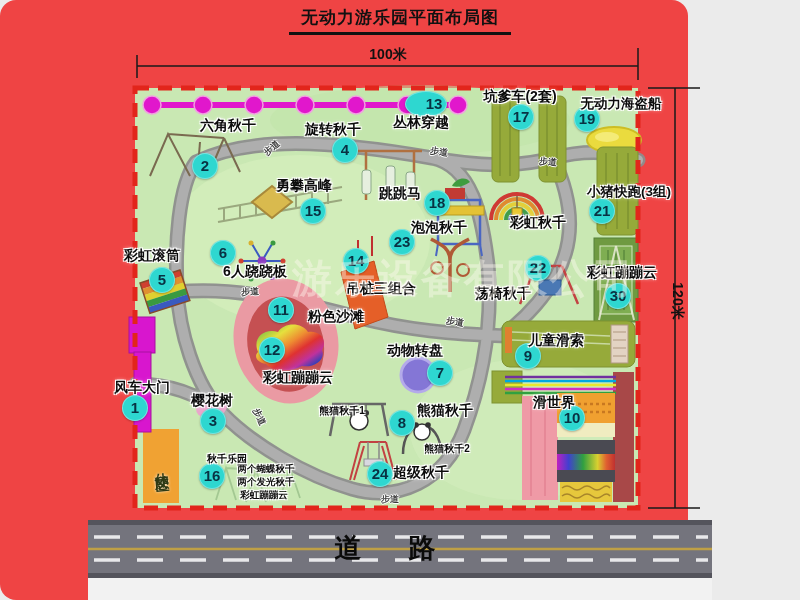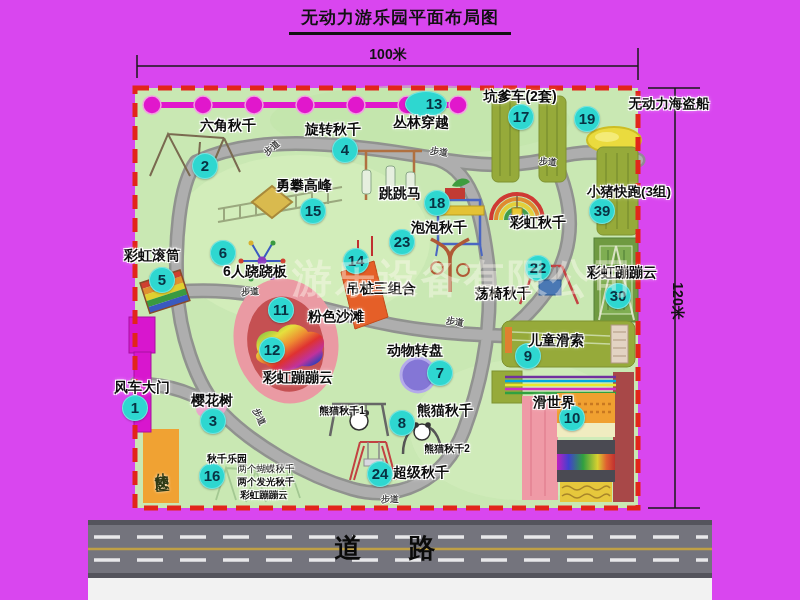--- a/index.html
+++ b/index.html
@@ -1,18 +1,18 @@
 <!DOCTYPE html>
 <html><head>
 <meta charset="utf-8">
 <style>
   html,body{margin:0;padding:0;}
   body{width:800px;height:600px;overflow:hidden;background:#ebebeb;
        font-family:"Liberation Sans", sans-serif;}
-  #stage{position:relative;width:800px;height:600px;background:#d946ef;}
+  #stage{position:relative;width:688px;height:600px;background:#ef4444;border-radius:16px;}
   #scene{position:absolute;left:0;top:0;z-index:0;}
   #overlay{position:absolute;left:0;top:0;width:800px;height:600px;z-index:2;pointer-events:none;}
   .page-title{position:absolute;top:6px;left:0;width:800px;text-align:center;z-index:3;}
   .page-title span{display:inline-block;font-size:17px;font-weight:bold;color:#111;
        border-bottom:3px solid #111;padding:0 12px 3px;letter-spacing:1px;}
   .dim-label{position:absolute;font-size:14px;font-weight:bold;color:#111;white-space:nowrap;
        transform:translate(-50%,-50%);z-index:3;}
   .dim-label.vert{transform:translate(-50%,-50%) rotate(90deg);}
   .map-label{position:absolute;transform:translate(-50%,-50%);font-weight:bold;color:#0c0c0c;
        white-space:nowrap;z-index:3;
@@ -310,29 +310,29 @@
       <div class="badge" style="left: 268px; top: 297px;">11</div>
       <div class="badge" style="left: 259px; top: 337px;">12</div>
       <div class="badge" style="left: 405px; top: 91px; padding-left: 16px;">13</div>
       <div class="badge" style="left: 343px; top: 248px;">14</div>
       <div class="badge" style="left: 300px; top: 198px;">15</div>
       <div class="badge" style="left: 199px; top: 463px;">16</div>
       <div class="badge" style="left: 508px; top: 104px;">17</div>
       <div class="badge" style="left: 424px; top: 190px;">18</div>
       <div class="badge" style="left: 574px; top: 106px;">19</div>
       <div class="badge" style="left: 605px; top: 283px;">30</div>
-      <div class="badge" style="left: 589px; top: 198px;">39</div>
+      <div class="badge" style="left: 589px; top: 198px;">21</div>
       <div class="badge" style="left: 525px; top: 255px;">22</div>
       <div class="badge" style="left: 389px; top: 229px;">23</div>
       <div class="badge" style="left: 367px; top: 461px;">24</div>
       <div class="map-label" style="left: 228px; top: 126px; font-size: 14px;">六角秋千</div>
       <div class="map-label" style="left: 333px; top: 130px; font-size: 14px;">旋转秋千</div>
       <div class="map-label" style="left: 421px; top: 123px; font-size: 14px;">丛林穿越</div>
       <div class="map-label" style="left: 520px; top: 97px; font-size: 14px;">坑爹车(2套)</div>
-      <div class="map-label" style="left: 621px; top: 104px; font-size: 13.5px; margin-left: 48px;">无动力海盗船</div>
+      <div class="map-label" style="left: 621px; top: 104px; font-size: 13.5px;">无动力海盗船</div>
       <div class="map-label" style="left: 304px; top: 186px; font-size: 14px;">勇攀高峰</div>
       <div class="map-label" style="left: 400px; top: 194px; font-size: 14px;">跳跳马</div>
       <div class="map-label" style="left: 629px; top: 192px; font-size: 13.5px;">小猪快跑(3组)</div>
       <div class="map-label" style="left: 152px; top: 256px; font-size: 14px;">彩虹滚筒</div>
       <div class="map-label" style="left: 255px; top: 272px; font-size: 14px;">6人跷跷板</div>
       <div class="map-label" style="left: 439px; top: 228px; font-size: 14px;">泡泡秋千</div>
       <div class="map-label" style="left: 538px; top: 223px; font-size: 14px;">彩虹秋千</div>
       <div class="map-label" style="left: 622px; top: 273px; font-size: 14px;">彩虹蹦蹦云</div>
       <div class="map-label" style="left: 381px; top: 289px; font-size: 14px;">吊桩三组合</div>
       <div class="map-label" style="left: 503px; top: 294px; font-size: 14px;">荡椅秋千</div>
@@ -341,21 +341,21 @@
       <div class="map-label" style="left: 298px; top: 378px; font-size: 14px;">彩虹蹦蹦云</div>
       <div class="map-label" style="left: 415px; top: 351px; font-size: 14px;">动物转盘</div>
       <div class="map-label" style="left: 556px; top: 341px; font-size: 14px;">儿童滑索</div>
       <div class="map-label" style="left: 212px; top: 401px; font-size: 14px;">樱花树</div>
       <div class="map-label" style="left: 445px; top: 411px; font-size: 14px; text-align: right;">熊猫秋千</div>
       <div class="map-label" style="left: 554px; top: 403px; font-size: 14px;">滑世界</div>
       <div class="map-label" style="left: 227px; top: 459px; font-size: 10px;">秋千乐园</div>
       <div class="map-label" style="left: 421px; top: 473px; font-size: 14px;">超级秋千</div>
       <div class="map-label" style="left: 342px; top: 411px; font-size: 10px; font-weight: 600;">熊猫秋千1</div>
       <div class="map-label" style="left: 447px; top: 449px; font-size: 10px; font-weight: 600;">熊猫秋千2</div>
-      <div class="map-label" style="left: 266px; top: 469px; font-size: 9.5px; font-weight: 400;">两个蝴蝶秋千</div>
+      <div class="map-label" style="left: 266px; top: 469px; font-size: 9.5px; font-weight: 700;">两个蝴蝶秋千</div>
       <div class="map-label" style="left: 266px; top: 482px; font-size: 9.5px; font-weight: 600;">两个发光秋千</div>
       <div class="map-label" style="left: 264px; top: 495px; font-size: 9.5px; font-weight: 600;">彩虹蹦蹦云</div>
       <div class="walkway" style="left: 272px; top: 148px; transform: translate(-50%, -50%) rotate(-40deg);">步道</div>
       <div class="walkway" style="left: 439px; top: 152px; transform: translate(-50%, -50%) rotate(8deg);">步道</div>
       <div class="walkway" style="left: 548px; top: 162px; transform: translate(-50%, -50%) rotate(5deg);">步道</div>
       <div class="walkway" style="left: 250px; top: 292px; transform: translate(-50%, -50%) rotate(-3deg);">步道</div>
       <div class="walkway" style="left: 455px; top: 322px; transform: translate(-50%, -50%) rotate(10deg);">步道</div>
       <div class="walkway" style="left: 390px; top: 499px; transform: translate(-50%, -50%) rotate(0deg);">步道</div>
       <div class="walkway" style="left: 259px; top: 417px; transform: translate(-50%, -50%) rotate(65deg);">步道</div>
     </div>

